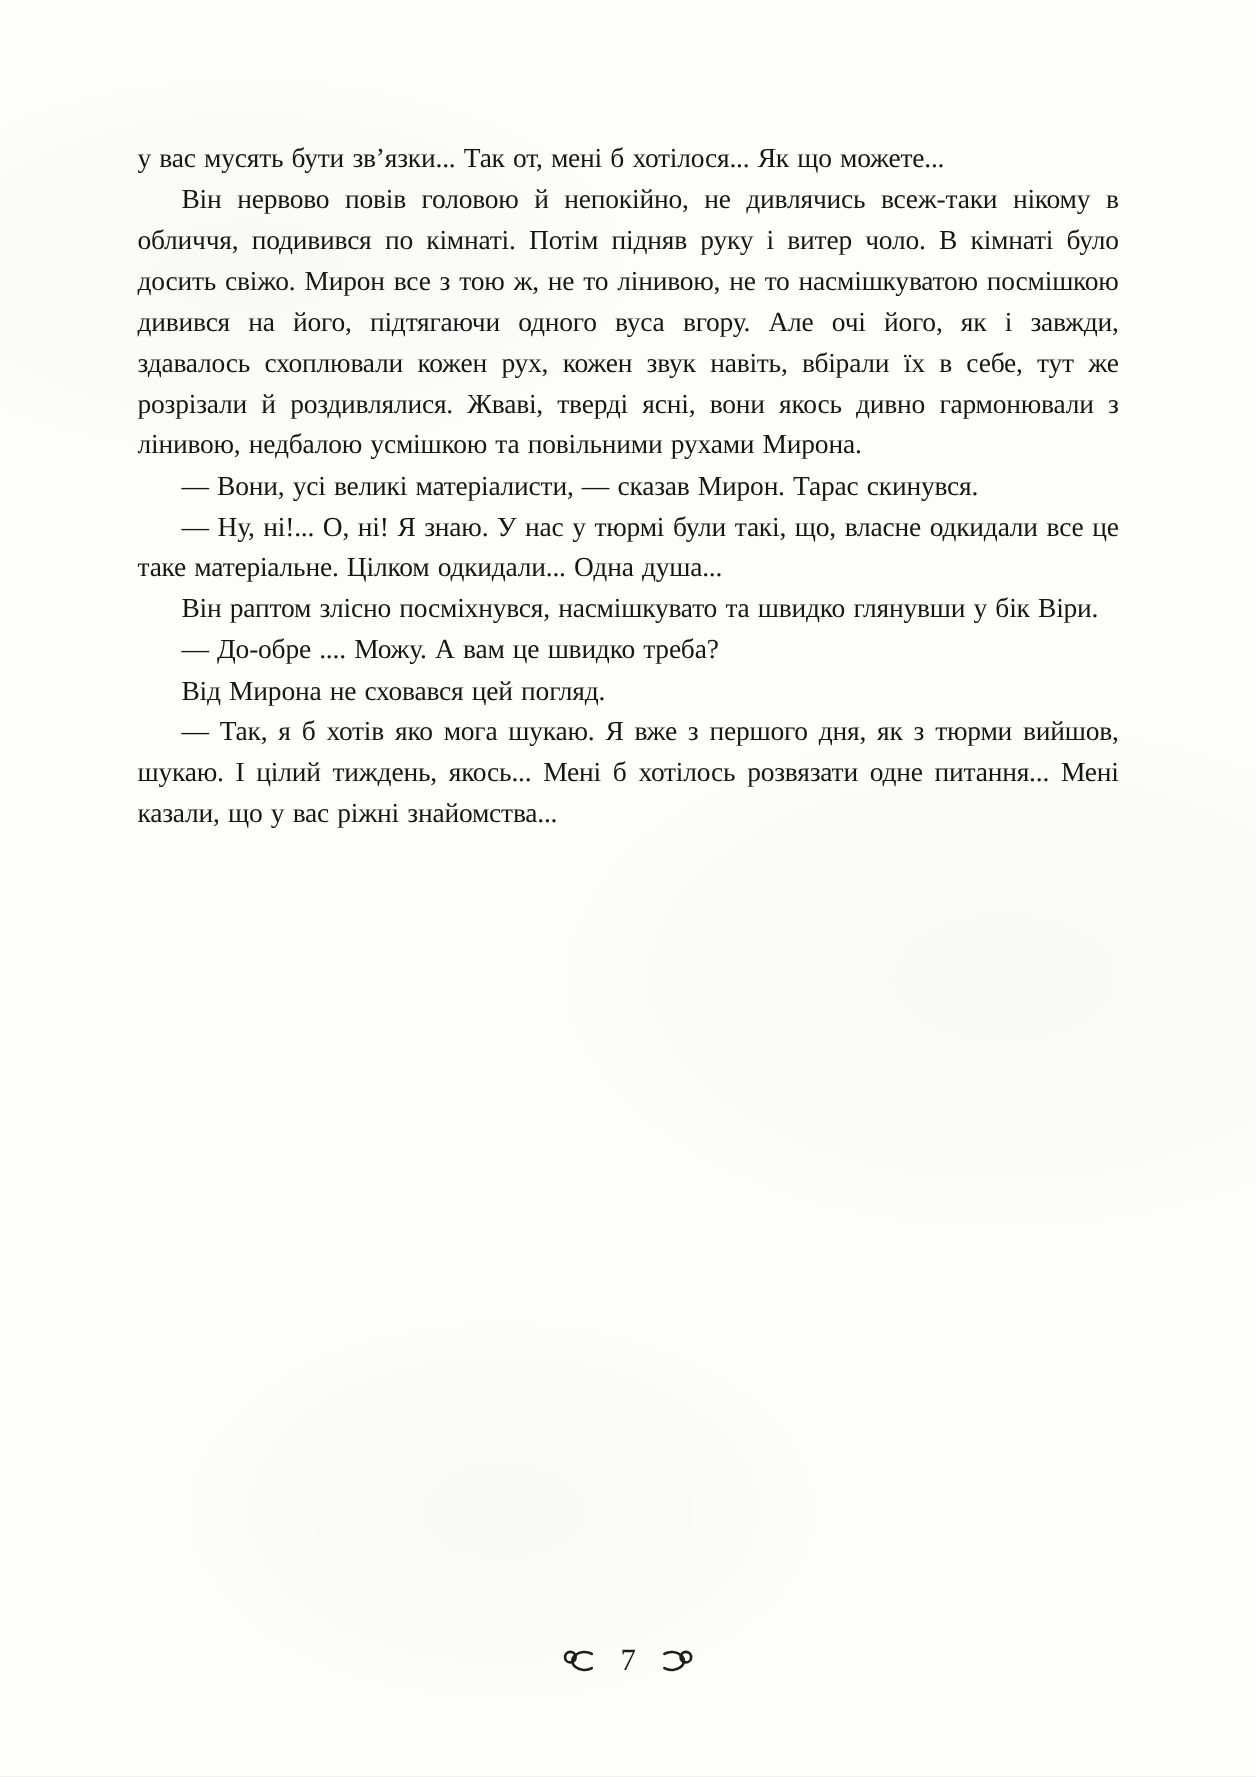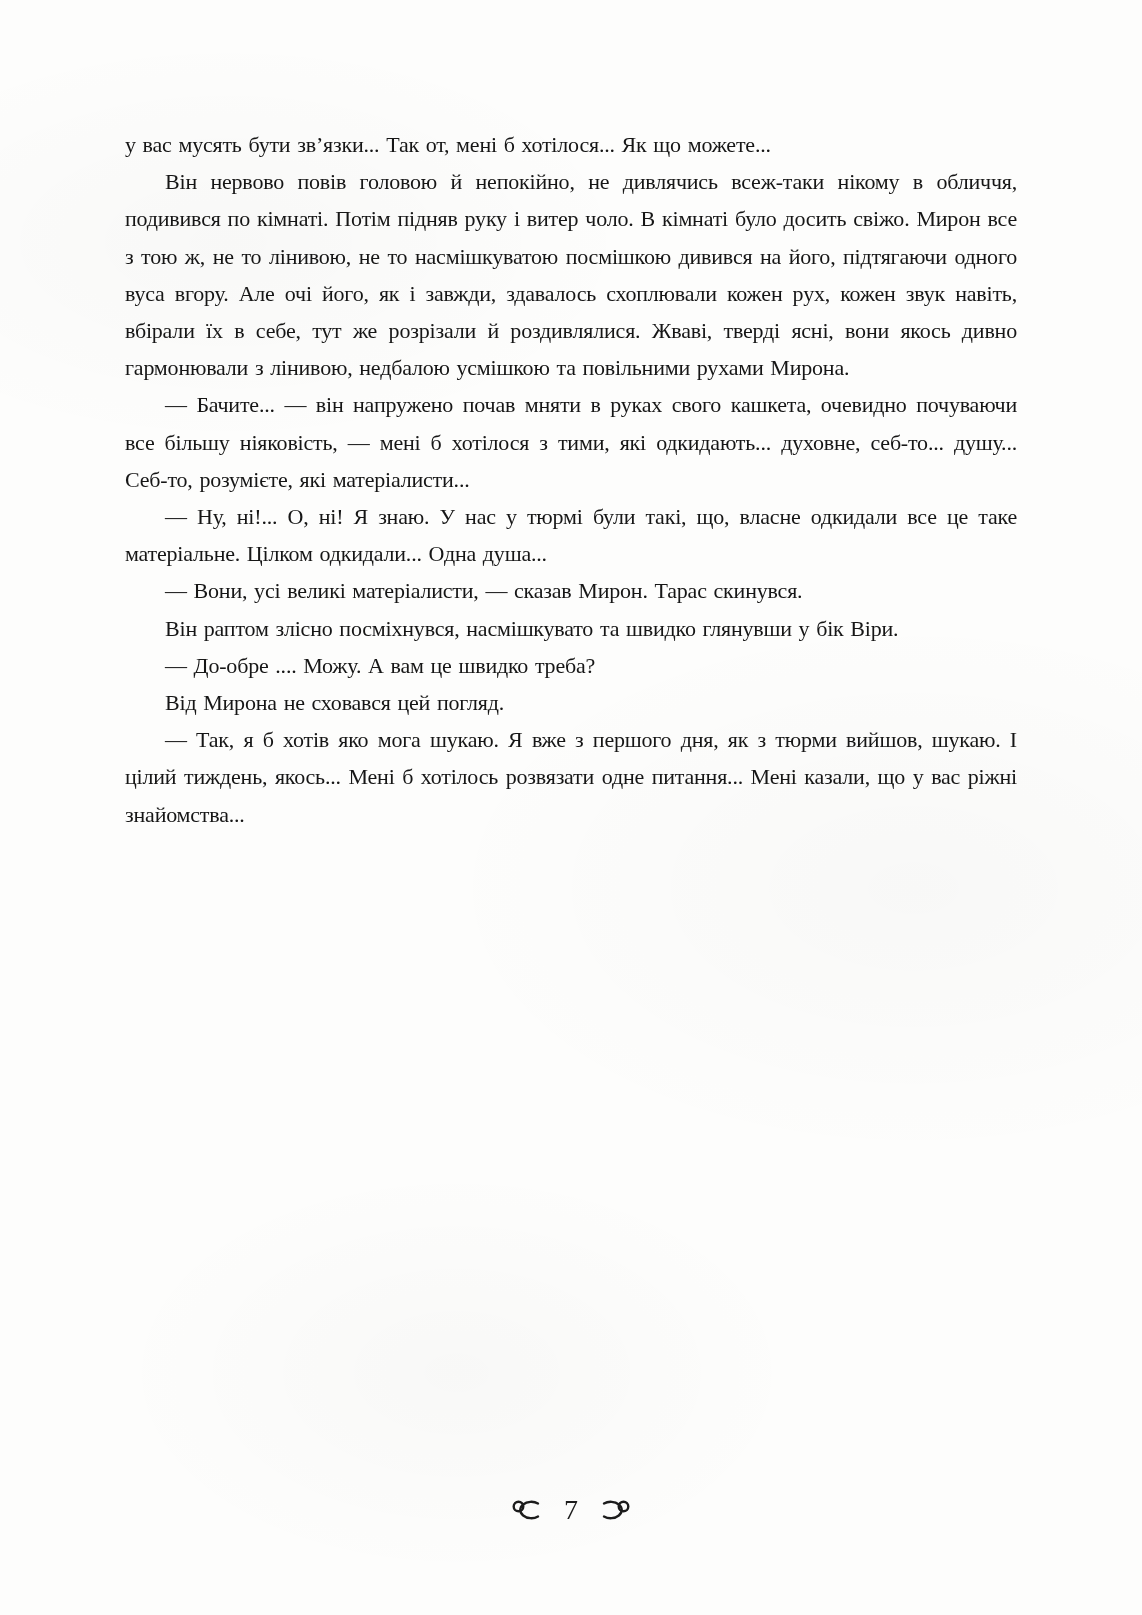--- a/index.html
+++ b/index.html
@@ -29,21 +29,21 @@
     pointer-events: none;
   }
   .text-block {
     position: absolute;
     left: 125px;
     top: 126px;
     width: 892px;
   }
   .para {
     margin: 0;
-    font-size: 22px;
+    font-size: 25px;
     line-height: 37.2px;
     text-align: justify;
     text-indent: 40px;
     letter-spacing: -0.2px;
     word-spacing: 1.5px;
     text-rendering: optimizeLegibility;
   }
   .para.no-indent {
     text-indent: 0;
   }
@@ -74,23 +74,22 @@
   }
 </style>
 </head>
 <body>
 
 <div class="page">
 
   <main class="text-block">
     <p class="para no-indent">у вас мусять бути зв’язки... Так от, мені б хотілося... Як що можете...</p>
     <p class="para">Він нервово повів головою й непокійно, не дивлячись всеж-таки нікому в обличчя, подивився по кімнаті. Потім підняв руку і витер чоло. В кімнаті було досить свіжо. Мирон все з тою ж, не то лінивою, не то насмішкуватою посмішкою дивився на його, підтягаючи одного вуса вгору. Але очі його, як і завжди, здавалось схоплювали кожен рух, кожен звук навіть, вбірали їх в себе, тут же розрізали й роздивлялися. Жваві, тверді ясні, вони якось дивно гармонювали з лінивою, недбалою усмішкою та повільними рухами Мирона.</p>
-    <p class="para">— Бачите... — він напружено почав мняти в руках свого кашкета, очевидно почуваючи все більшу ніяковість, — мені б хотілося з тими, які одкидають... духовне, себ-то... душу... Себ-то, розумієте, які матеріалисти...</p>
+    <p class="para">— Вони, усі великі матеріалисти, — сказав Мирон. Тарас скинувся.</p>
     <p class="para">— Ну, ні!... О, ні! Я знаю. У нас у тюрмі були такі, що, власне одкидали все це таке матеріальне. Цілком одкидали... Одна душа...</p>
-    <p class="para">— Вони, усі великі матеріалисти, — сказав Мирон. Тарас скинувся.</p>
     <p class="para">Він раптом злісно посміхнувся, насмішкувато та швидко глянувши у бік Віри.</p>
     <p class="para">— До-обре .... Можу. А вам це швидко треба?</p>
     <p class="para">Від Мирона не сховався цей погляд.</p>
     <p class="para">— Так, я б хотів яко мога шукаю. Я вже з першого дня, як з тюрми вийшов, шукаю. І цілий тиждень, якось... Мені б хотілось розвязати одне питання... Мені казали, що у вас ріжні знайомства...</p>
   </main>
 
   <footer class="page-footer">
     <span class="ornament left">
       <svg width="32" height="22" viewBox="0 0 32 22" aria-hidden="true">
         <g fill="none" stroke="#1c1c1c" stroke-width="2.4" stroke-linecap="round">

